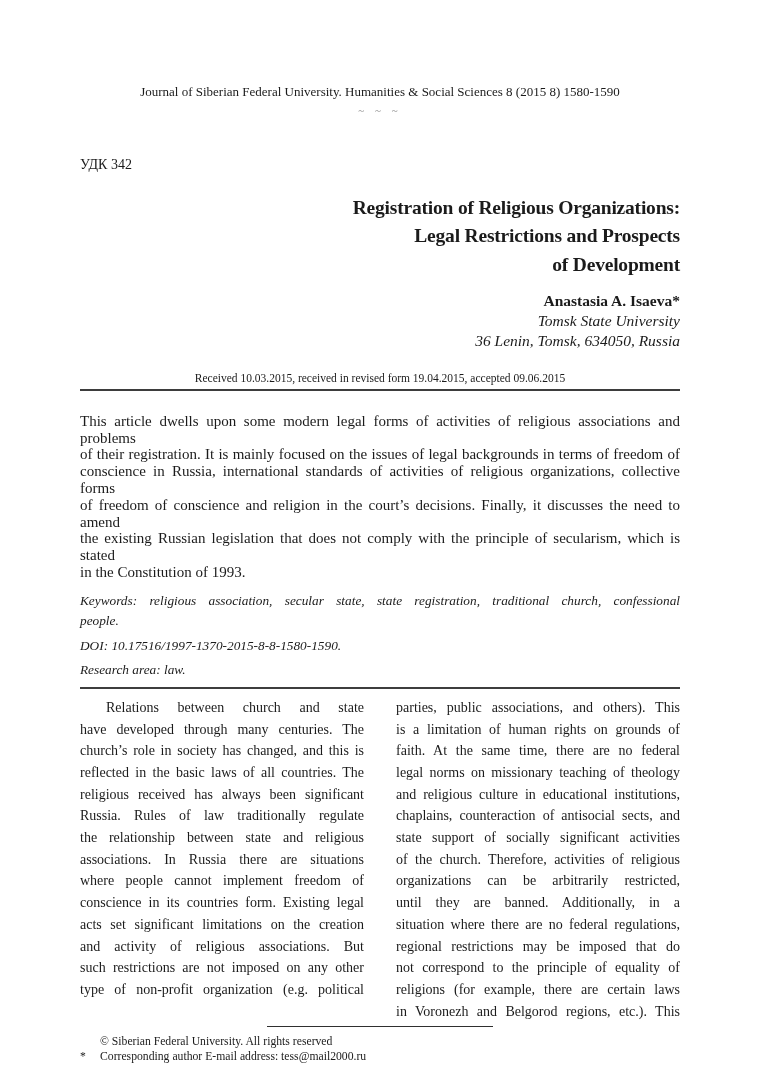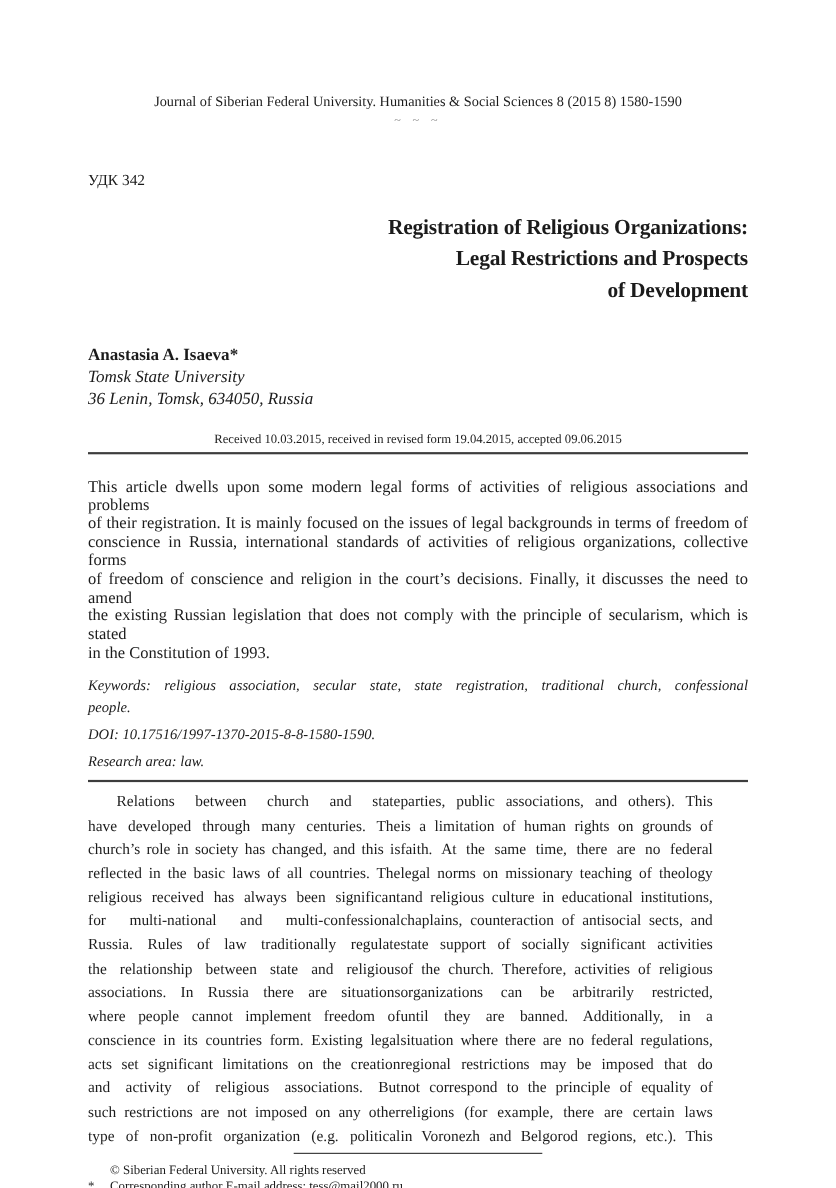--- a/index.html
+++ b/index.html
@@ -43,22 +43,22 @@
   }
   .title {
     margin-top: 20px;
     font-size: 19.5px;
     font-weight: bold;
     line-height: 28.3px;
     letter-spacing: -0.2px;
     text-align: right;
   }
   .authors {
-    margin-top: 34px;
-    text-align: left;
+    margin-top: 12px;
+    text-align: right;
     font-size: 15.5px;
     line-height: 20px;
   }
   .author-name { font-weight: bold; }
   .author-affiliation, .author-address { font-style: italic; }
   .received {
     margin-top: 20px;
     text-align: center;
     font-size: 11.5px;
     line-height: 14px;
@@ -88,20 +88,21 @@
   }
   .doi, .research-area {
     margin-top: 6px;
     font-style: italic;
     font-size: 13.3px;
     line-height: 18px;
   }
   .columns {
     margin-top: 8px;
     display: flex;
+    gap: 32px;
   }
   .col {
     width: 284px;
     font-size: 14px;
     line-height: 21.7px;
   }
   .jline {
     text-align: justify;
     text-align-last: justify;
   }
@@ -177,21 +178,20 @@
 
   <hr class="rule2">
 
   <div class="columns">
     <div class="col">
         <div class="jline indent">Relations between church and state</div>
         <div class="jline">have developed through many centuries. The</div>
         <div class="jline">church’s role in society has changed, and this is</div>
         <div class="jline">reflected in the basic laws of all countries. The</div>
         <div class="jline">religious received has always been significant</div>
-        <div class="jline">for multi-national and multi-confessional</div>
         <div class="jline">Russia. Rules of law traditionally regulate</div>
         <div class="jline">the relationship between state and religious</div>
         <div class="jline">associations. In Russia there are situations</div>
         <div class="jline">where people cannot implement freedom of</div>
         <div class="jline">conscience in its countries form. Existing legal</div>
         <div class="jline">acts set significant limitations on the creation</div>
         <div class="jline">and activity of religious associations. But</div>
         <div class="jline">such restrictions are not imposed on any other</div>
         <div class="jline">type of non-profit organization (e.g. political</div>
       </div>

